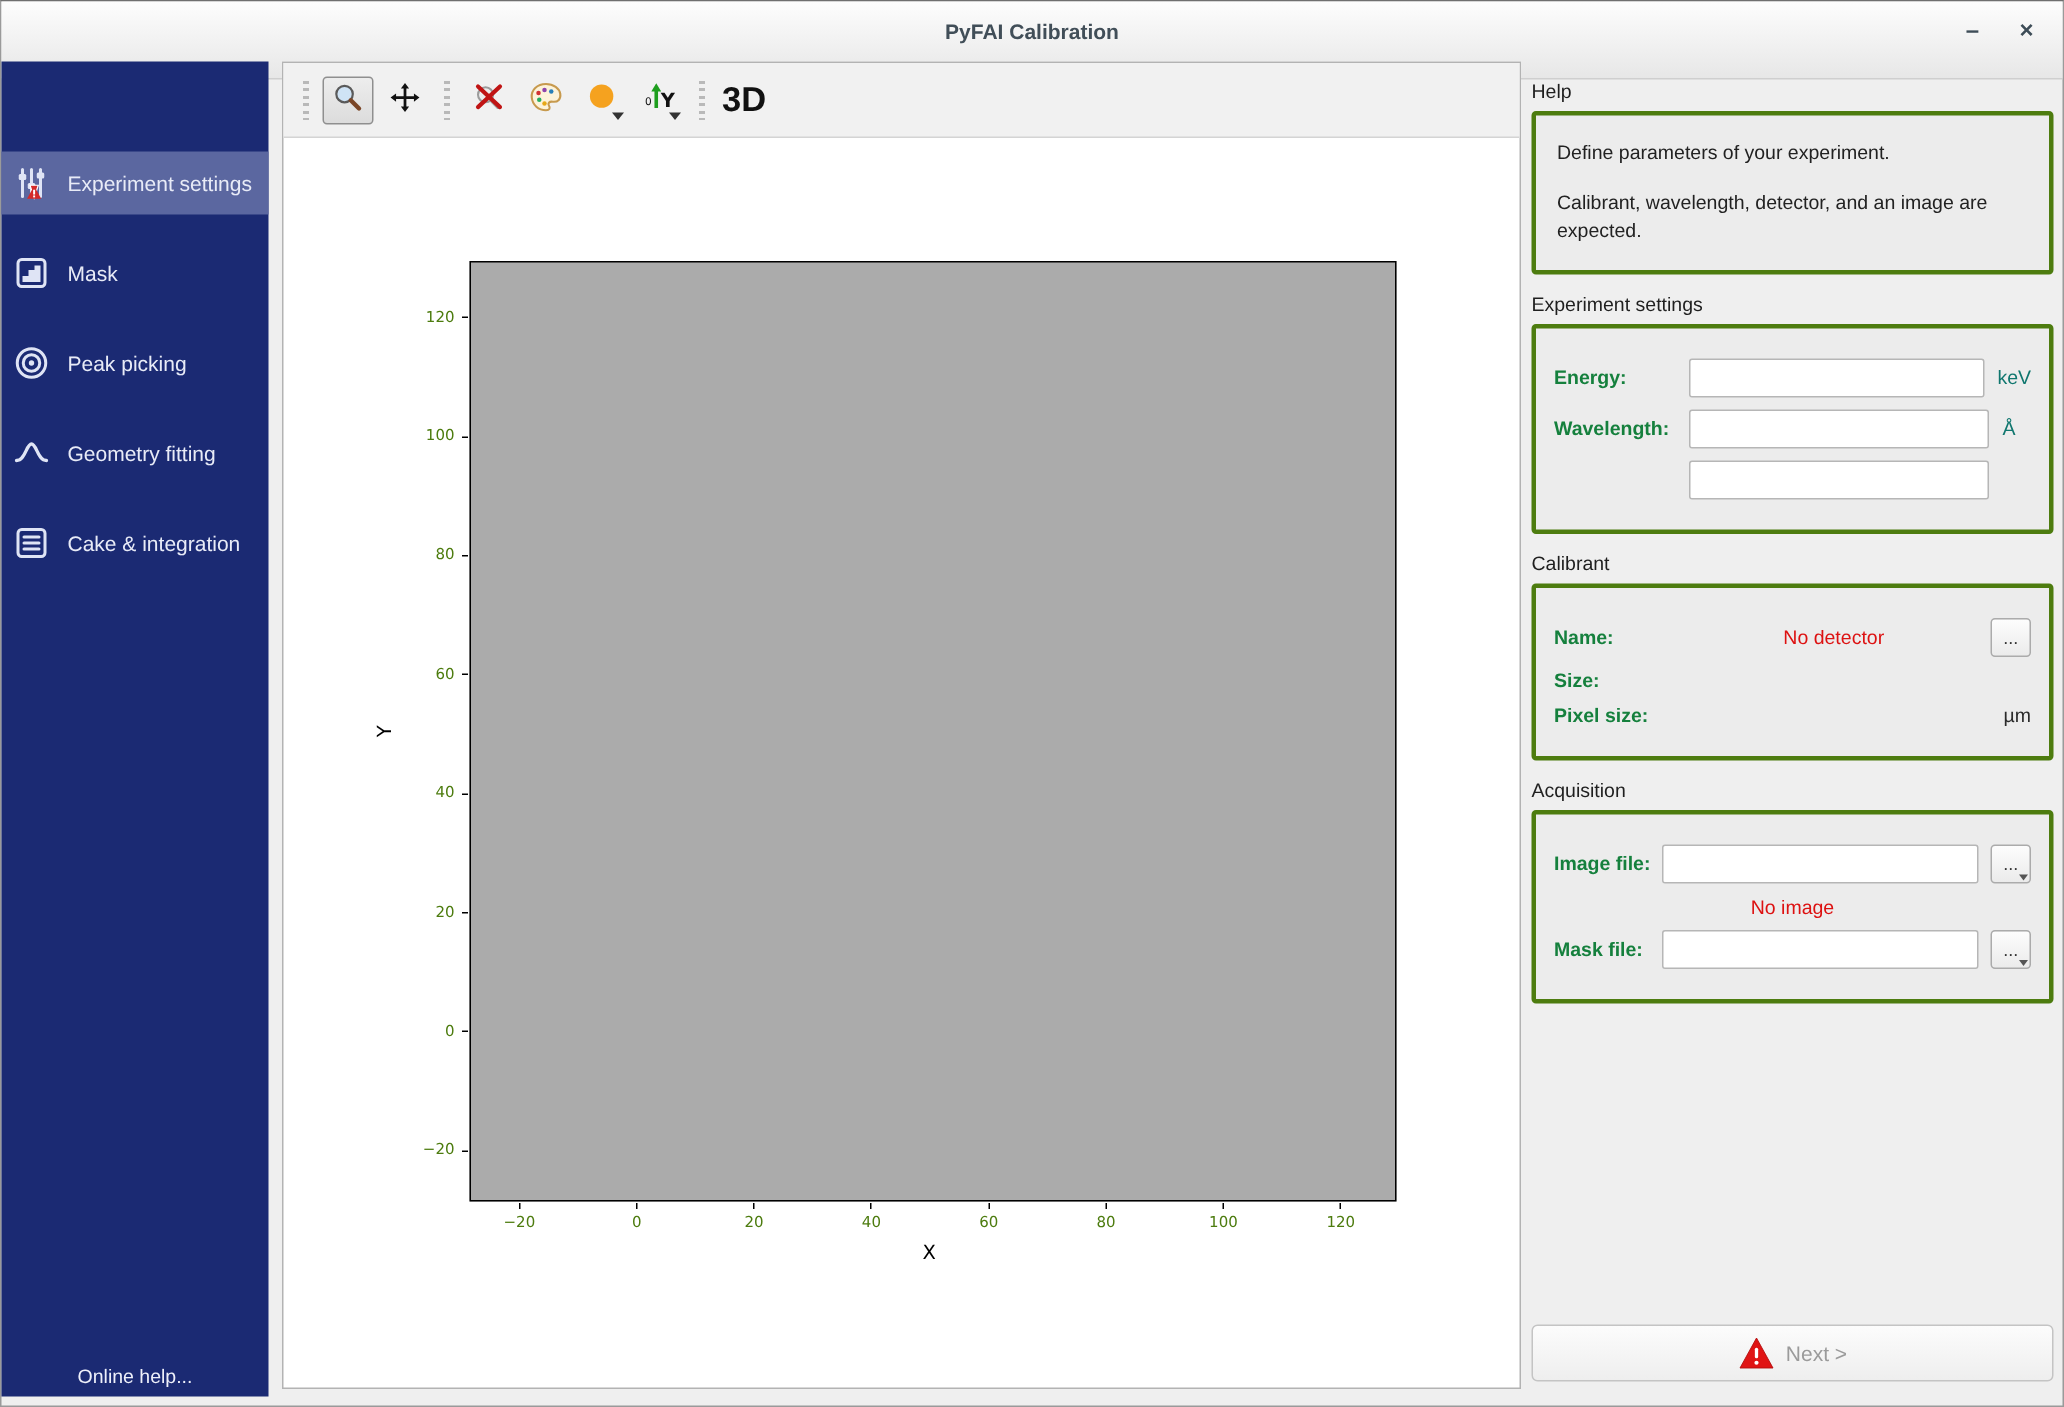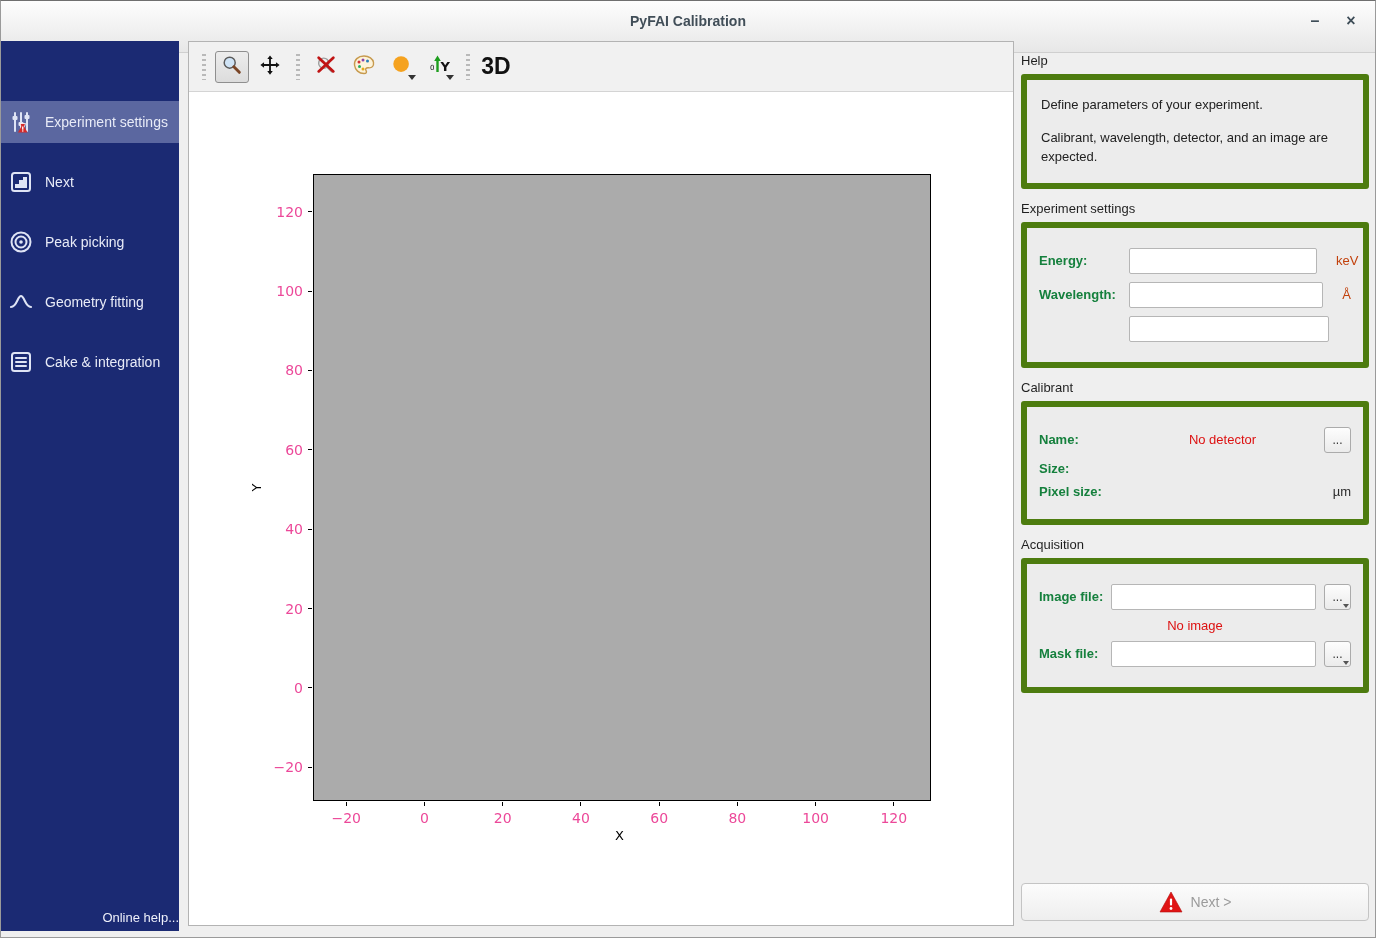--- a/index.html
+++ b/index.html
@@ -43,21 +43,21 @@
     background:var(--sidebar-bg,#1b2a73);
   }
   .nav-item {
     position:absolute; left:0; width:178px; height:42px;
     display:flex; align-items:center; gap:12px; padding-left:8px;
     color:#e8ebf7; font-size:14px; cursor:pointer;
   }
   .nav-item.selected { background:var(--sidebar-selected,#5b67a0); }
   .nav-icon { width:24px; height:24px; flex:0 0 24px; }
   .online-help {
-    position:absolute; left:0; right:0; bottom:6px; text-align:right;
+    position:absolute; left:0; right:0; bottom:6px; text-align:center;
     color:#eef0fa; font-size:13px; cursor:pointer;
   }
   
   .plot-panel {
     position:absolute; left:187px; top:40px; width:826px; height:885px;
     background:#ffffff; border:1px solid #b3b3b3;
   }
   .mpl-toolbar {
     position:absolute; left:0; right:0; top:0; height:50px;
     background:#f1f1f1; border-bottom:1px solid #d4d4d4;
@@ -83,45 +83,45 @@
   }
   .tool-3d { font-weight:bold; font-size:23px; color:#111; }
   
   .plot-canvas {
     position:absolute; left:124px; top:132px; width:618px; height:627px;
     border:1px solid #000;
   }
   .tick { position:absolute; background:#000; }
   .tick-label {
     position:absolute; font-family:"DejaVu Sans", sans-serif;
-    font-size:14px; color:#ec4899; white-space:nowrap;
+    font-size:10px; color:#4d7c0f; white-space:nowrap;
   }
   .axis-label {
     position:absolute; font-family:"DejaVu Sans", sans-serif;
     font-size:13px; color:#000;
   }
   .axis-label.y { transform:rotate(-90deg); transform-origin:center; }
   
   .right-panel { position:absolute; left:1014px; top:40px; width:360px; height:890px; }
   .section-title { margin:0 6px 6px 6px; color:#1f1f1f; }
   .group-box {
     margin:0 6px 12px 6px; background:#ececec;
-    border:6px solid #4d7c0f; border-radius:3px; padding:12px 12px;
+    border:3px solid #4d7c0f; border-radius:3px; padding:12px 12px;
   }
   .help-box p { margin:4px 2px 14px 2px; line-height:1.45; font-size:13px; color:#222; }
   .help-box p:last-child { margin-bottom:4px; }
   .form-row { display:flex; align-items:center; margin:8px 0; }
   .form-row .lbl { width:90px; flex:0 0 90px; color:#15803d;font-weight:bold; }
   .text-input {
     height:26px; border:1px solid #b6b6b6; border-radius:2px;
     background:#fff; font-family:inherit; font-size:13px; padding:0 5px;
     outline:none;
   }
   .w200 { width:200px; }
-  .unit { margin-left:19px; color:#c2410c; }
+  .unit { margin-left:9px; color:#0f766e; }
   .combo {
     position:relative; width:200px; height:26px;
     border:1px solid #b0b0b0; border-radius:2px;
     background:linear-gradient(#fdfdfd,#ececec); cursor:pointer;
   }
   .combo .caret {
     position:absolute; right:9px; top:11px; width:0; height:0;
     border-left:5px solid transparent; border-right:5px solid transparent;
     border-top:6px solid #555;
   }
@@ -180,21 +180,21 @@
       <span>Experiment settings</span>
     </div>
 
     <div class="nav-item" style="top:120px">
       <span class="nav-icon">
         <svg viewBox="0 0 24 24" width="24" height="24">
           <rect x="3" y="3" width="18" height="18" rx="2.5" fill="none" stroke="#dfe4f5" stroke-width="2"></rect>
           <path d="M6 18 L6 14 L10 14 L10 10 L14 10 L14 7 L18 7 L18 18 Z" fill="#dfe4f5"></path>
         </svg>
       </span>
-      <span>Next</span>
+      <span>Mask</span>
     </div>
 
     <div class="nav-item" style="top:180px">
       <span class="nav-icon">
         <svg viewBox="0 0 24 24" width="24" height="24">
           <circle cx="12" cy="12" r="9.5" fill="none" stroke="#dfe4f5" stroke-width="2"></circle>
           <circle cx="12" cy="12" r="5.5" fill="none" stroke="#dfe4f5" stroke-width="2"></circle>
           <circle cx="12" cy="12" r="1.8" fill="#dfe4f5"></circle>
         </svg>
       </span>

